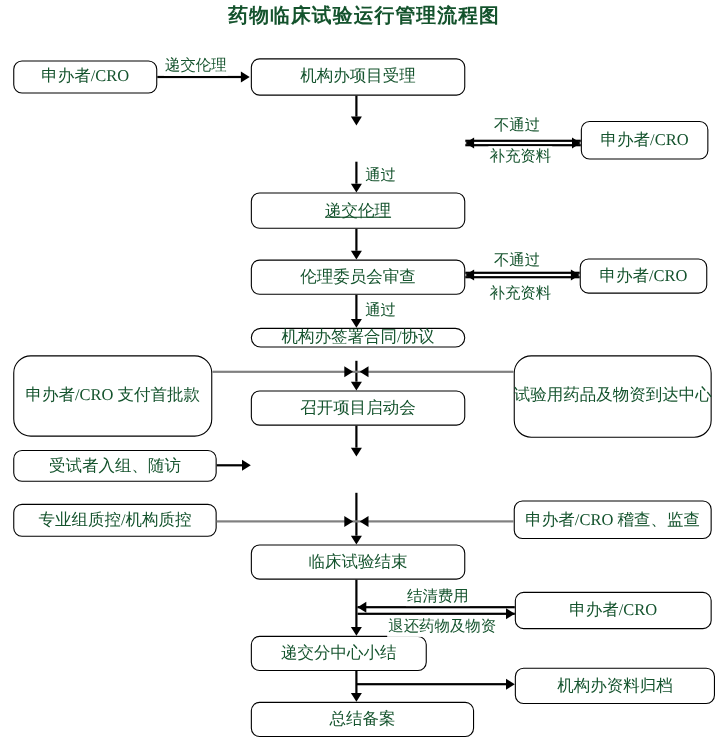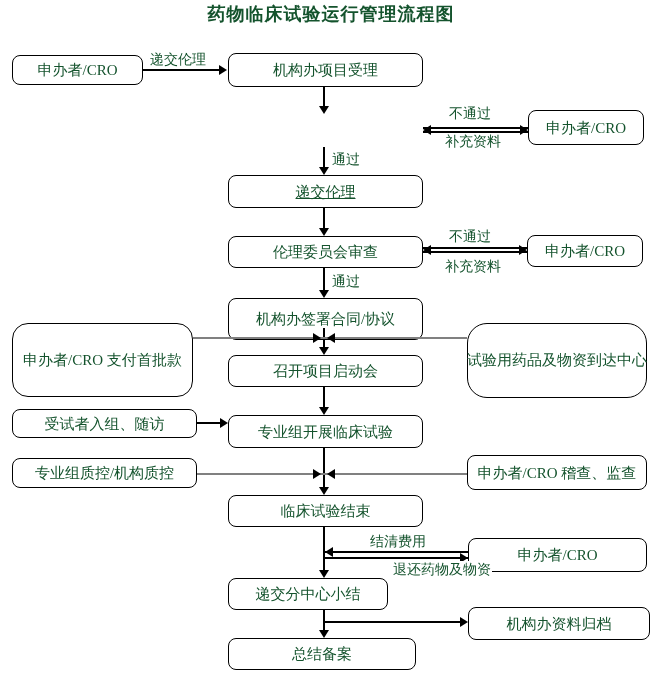--- a/index.html
+++ b/index.html
@@ -39,38 +39,37 @@
 </head>
 <body>
 
 <div id="canvas">
 
   <div class="title">药物临床试验运行管理流程图</div>
 
   <div class="box" style="left:228px;top:53px;width:195px;height:34px;">机构办项目受理</div>
   <div class="box" style="left:228px;top:175px;width:195px;height:33px;text-decoration:underline;">递交伦理</div>
   <div class="box" style="left:228px;top:236px;width:195px;height:32px;">伦理委员会审查</div>
-  <div class="box" style="left:228px;top:298px;width:195px;height:42px;">机构办签署合同/协议</div>
+  <div class="box" style="left:228px;top:298px;width:195px;height:18px;border-radius:10px;">机构办签署合同/协议</div>
   <div class="box" style="left:228px;top:355px;width:195px;height:32px;">召开项目启动会</div>
-  <div class="box" style="left:228px;top:415px;width:195px;height:33px;">专业组开展临床试验</div>
   <div class="box" style="left:228px;top:495px;width:195px;height:32px;">临床试验结束</div>
   <div class="box" style="left:228px;top:578px;width:160px;height:32px;">递交分中心小结</div>
-  <div class="box" style="left:228px;top:638px;width:188px;height:32px;">总结备案</div>
+  <div class="box" style="left:228px;top:638px;width:203px;height:32px;">总结备案</div>
 
   <div class="box" style="left:12px;top:55px;width:131px;height:30px;">申办者/CRO</div>
   <div class="box big" style="left:12px;top:323px;width:181px;height:74px;">
     <span class="bl">申办者/CRO 支付</span>
     <span class="bl">首批款</span>
   </div>
   <div class="box" style="left:12px;top:409px;width:185px;height:29px;">受试者入组、随访</div>
   <div class="box" style="left:12px;top:458px;width:185px;height:30px;">专业组质控/机构质控</div>
 
   <div class="box" style="left:528px;top:110px;width:116px;height:35px;">申办者/CRO</div>
   <div class="box" style="left:527px;top:235px;width:116px;height:32px;">申办者/CRO</div>
-  <div class="box big" style="left:467px;top:323px;width:180px;height:75px;border-radius:20px;">
+  <div class="box big" style="left:467px;top:323px;width:180px;height:75px;">
     <span class="bl">试验用药品及物资</span>
     <span class="bl">到达中心</span>
   </div>
   <div class="box" style="left:467px;top:455px;width:180px;height:35px;">申办者/CRO 稽查、监查</div>
   <div class="box" style="left:468px;top:538px;width:179px;height:34px;">申办者/CRO</div>
   <div class="box" style="left:468px;top:607px;width:182px;height:33px;">机构办资料归档</div>
 
   <div class="vline" style="left:323px;top:87px;height:19px;"></div>
   <div class="ah-down" style="left:319px;top:106px;"></div>
 
@@ -134,15 +133,15 @@
 
   <div class="lbl" style="left:448px;top:105px;">不通过</div>
   <div class="lbl" style="left:444px;top:133px;">补充资料</div>
   <div class="lbl" style="left:331px;top:151px;">通过</div>
 
   <div class="lbl" style="left:448px;top:228px;">不通过</div>
   <div class="lbl" style="left:444px;top:258px;">补充资料</div>
   <div class="lbl" style="left:331px;top:273px;">通过</div>
 
   <div class="lbl" style="left:369px;top:533px;">结清费用</div>
-  <div class="lbl" style="left:352px;top:561px;margin-left:40px;">退还药物及物资</div>
+  <div class="lbl" style="left:352px;top:561px;">退还药物及物资</div>
 
 </div>
 
 </body></html>

